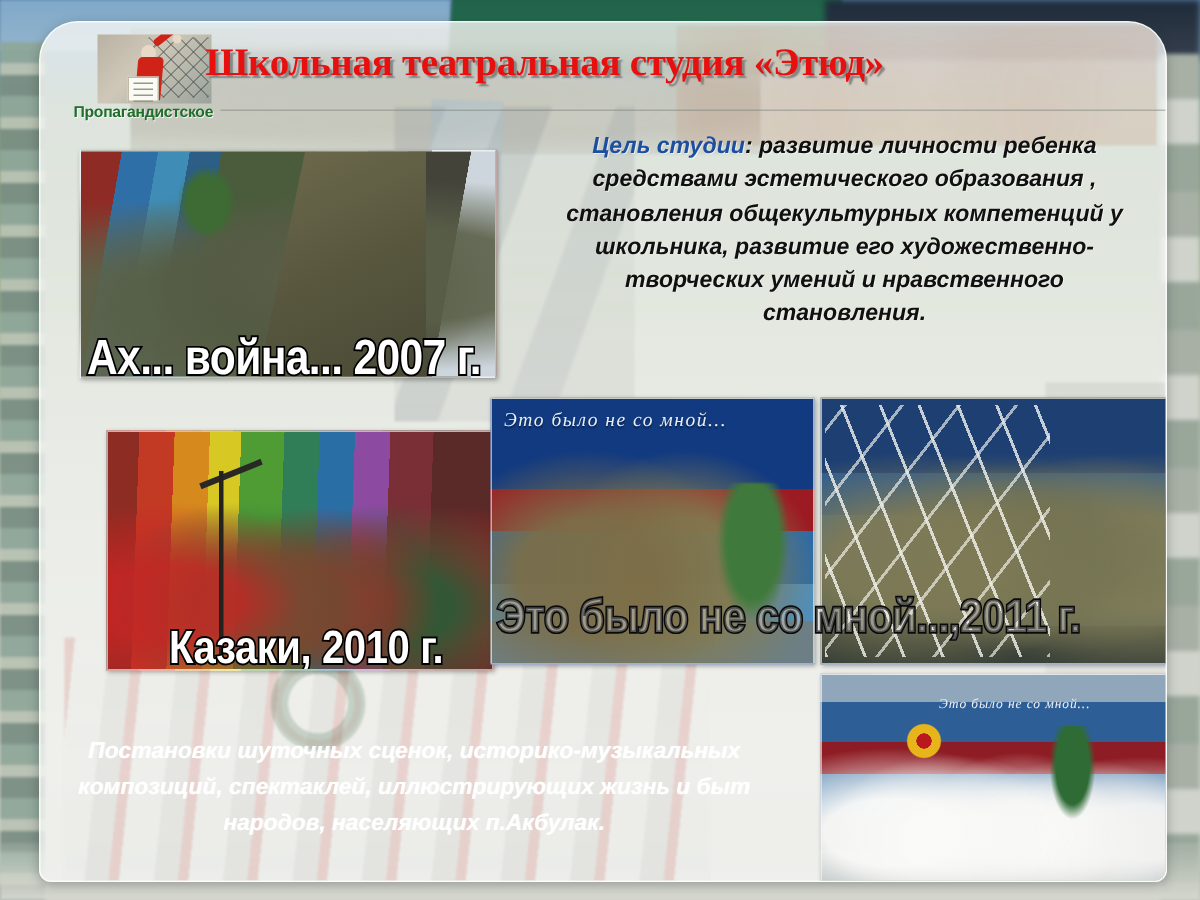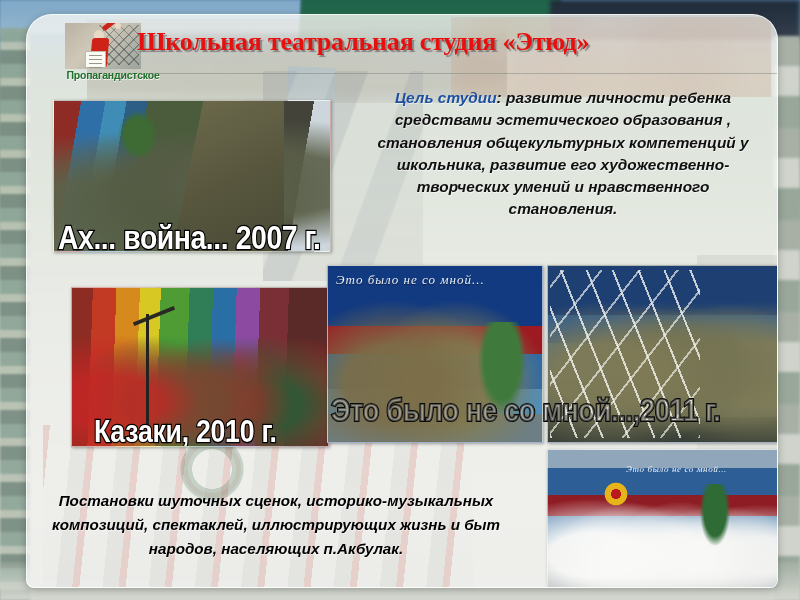--- a/index.html
+++ b/index.html
@@ -106,21 +106,21 @@
   .wm-tent-br{
     right:0px; top:240px; width:80px; height:200px;
     background:linear-gradient(180deg,rgba(150,148,140,.5),rgba(188,186,176,.45));
   }
 
   
   #header{
     position:absolute; left:0; top:4px; width:752px; height:58px;
   }
   #logo-badge{
-    position:absolute; left:22px; top:4px; width:104px; height:58px;text-align:center;
+    position:absolute; left:22px; top:4px; width:104px; height:58px;
   }
   #logo-badge .poster{
     position:absolute; left:16px; top:0; width:76px; height:46px;
     background:
       linear-gradient(135deg,#b9b2a4 0%,#cfc8b8 40%,#9aa39c 100%);
     overflow:hidden;
   }
   #logo-badge .figure{
     position:absolute; left:20px; top:2px; width:34px; height:44px;
   }
@@ -228,20 +228,21 @@
   
   #photo-cossacks{
     left:44px; top:272px; width:258px; height:160px;
     background:
       radial-gradient(ellipse at 16% 72%, rgba(200,36,36,.85) 0 16%, transparent 42%),
       radial-gradient(ellipse at 36% 72%, rgba(40,110,60,.85) 0 15%, transparent 42%),
       radial-gradient(ellipse at 55% 72%, rgba(190,36,36,.8) 0 14%, transparent 40%),
       radial-gradient(ellipse at 74% 74%, rgba(30,95,55,.85) 0 15%, transparent 42%),
       radial-gradient(ellipse at 90% 72%, rgba(185,40,40,.8) 0 14%, transparent 40%),
       linear-gradient(92deg,#8d2c22 0 8%, #c23a24 8% 17%, #d68a1e 17% 26%, #d8c823 26% 34%, #4f9c35 34% 45%, #2f7e58 45% 54%, #2a6ea6 54% 63%, #8c4aa0 63% 72%, #7a2f36 72% 83%, #5a2a28 83% 100%);
+    text-align: center;
   }
   #photo-cossacks .mic{
     position:absolute; left:74px; top:26px; width:3px; height:122px;
     background:#23221e;
   }
   #photo-cossacks .mic-h{
     position:absolute; left:60px; top:26px; width:44px; height:4px;
     background:#2a2824; transform:rotate(-22deg);
   }
   .cap-cossacks{
@@ -318,21 +319,21 @@
   #photo-kids .tree{
     position:absolute; left:150px; top:34px; width:34px; height:66px;
     background:radial-gradient(ellipse at 50% 40%, #2f6b34 0 46%, transparent 64%);
   }
 
   
   #bottom-text{
     position:absolute; left:14px; top:474px; width:470px;
     text-align:center;
     font-size:15.2px; font-weight:bold; font-style:italic;
-    line-height:24px; color:#000000;
+    line-height:24px; color:#ffffff;
     text-shadow:.6px .6px 0 rgba(255,255,255,.55);
     z-index:6;
   }
 </style>
 </head>
 <body>
 
 <div id="bg-photo">
   <div class="bgsky"></div>
   <div class="bgtent"></div>

